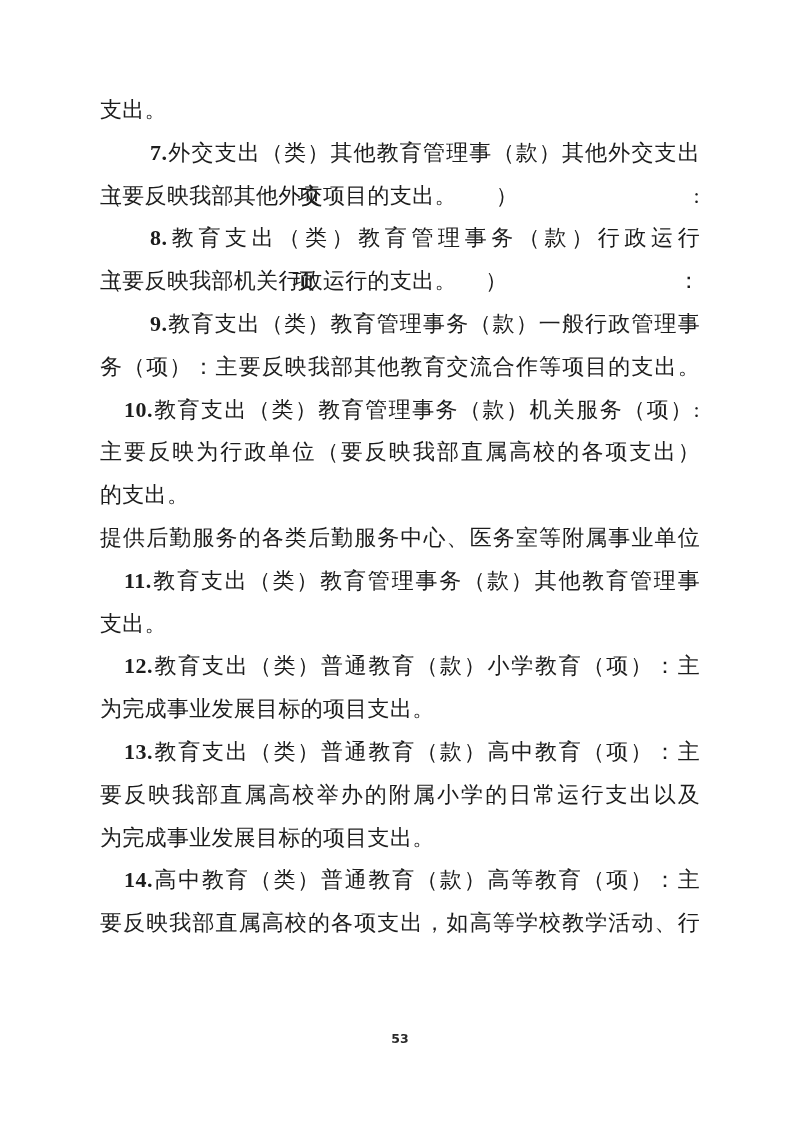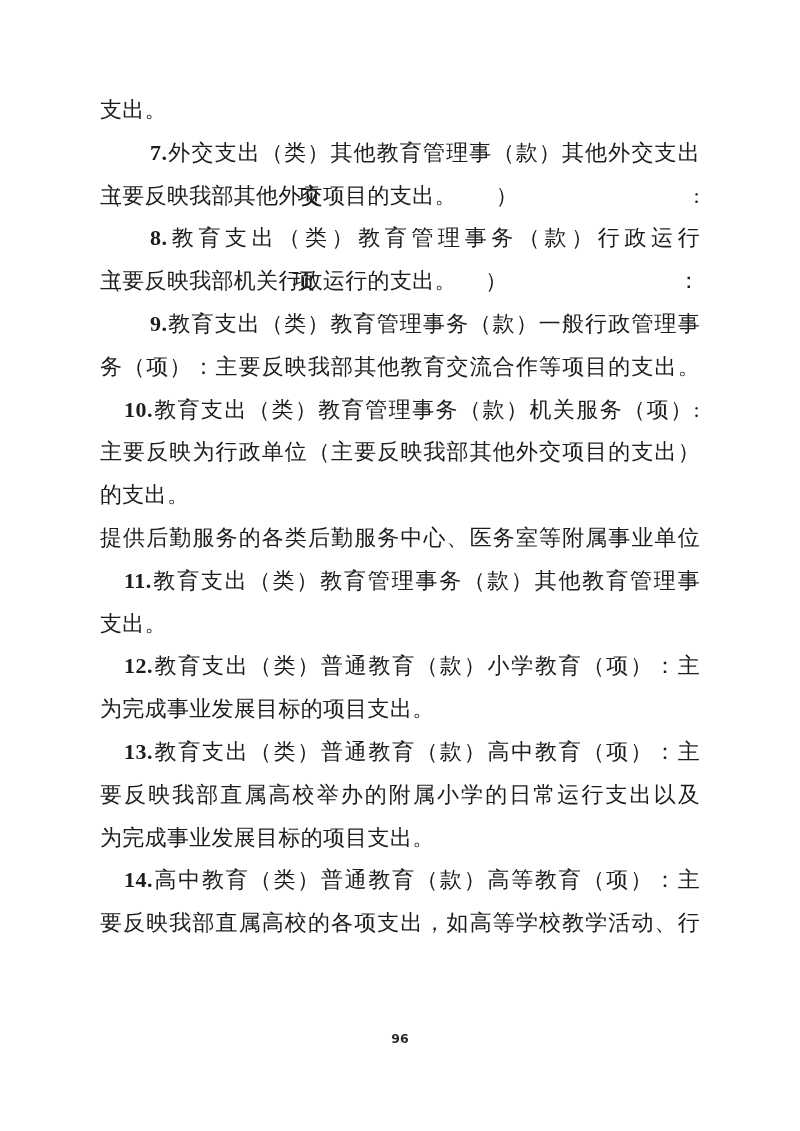--- a/index.html
+++ b/index.html
@@ -75,21 +75,21 @@
   <div class="line first-1 stretch"><b class="num">8.</b><span class="txt">教育支出（类）教育管理事务（款）行政运行（项）：</span></div>
 
   <div class="line"><b class="num"></b><span class="txt">主要反映我部机关行政运行的支出。</span></div>
 
   <div class="line first-1 stretch"><b class="num">9.</b><span class="txt">教育支出（类）教育管理事务（款）一般行政管理事</span></div>
 
   <div class="line stretch"><b class="num"></b><span class="txt">务（项）：主要反映我部其他教育交流合作等项目的支出。</span></div>
 
   <div class="line first-2 stretch"><b class="num">10.</b><span class="txt">教育支出（类）教育管理事务（款）机关服务（项）:</span></div>
 
-  <div class="line stretch"><b class="num"></b><span class="txt">主要反映为行政单位（主要反映我部其他外交项目的支出）</span></div>
+  <div class="line stretch"><b class="num"></b><span class="txt">主要反映为行政单位（要反映我部直属高校的各项支出）</span></div>
 
   <div class="line"><b class="num"></b><span class="txt">的支出。</span></div>
 
   <div class="line stretch"><b class="num"></b><span class="txt">提供后勤服务的各类后勤服务中心、医务室等附属事业单位</span></div>
 
   <div class="line first-2 stretch"><b class="num">11.</b><span class="txt">教育支出（类）教育管理事务（款）其他教育管理事</span></div>
 
 
   <div class="line"><b class="num"></b><span class="txt">支出。</span></div>
 
@@ -101,14 +101,14 @@
   <div class="line first-2 stretch"><b class="num">13.</b><span class="txt">教育支出（类）普通教育（款）高中教育（项）：主</span></div>
 
   <div class="line stretch"><b class="num"></b><span class="txt">要反映我部直属高校举办的附属小学的日常运行支出以及</span></div>
 
   <div class="line"><b class="num"></b><span class="txt">为完成事业发展目标的项目支出。</span></div>
 
   <div class="line first-2 stretch"><b class="num">14.</b><span class="txt">高中教育（类）普通教育（款）高等教育（项）：主</span></div>
 
   <div class="line stretch"><b class="num"></b><span class="txt">要反映我部直属高校的各项支出，如高等学校教学活动、行</span></div>
 </div>
-  <div class="page-number">96</div>
+  <div class="page-number">53</div>
 </div>
 
 </body></html>

